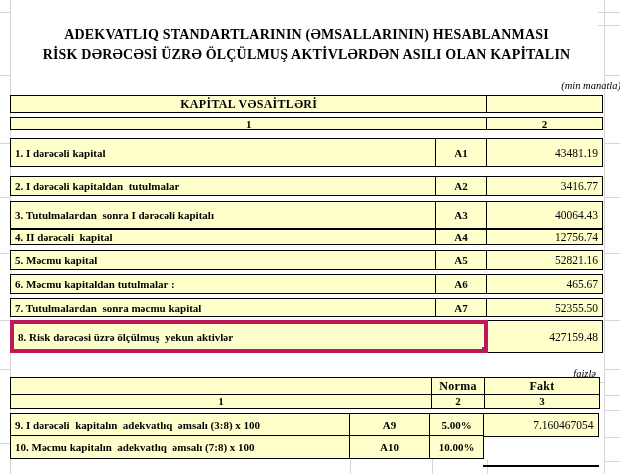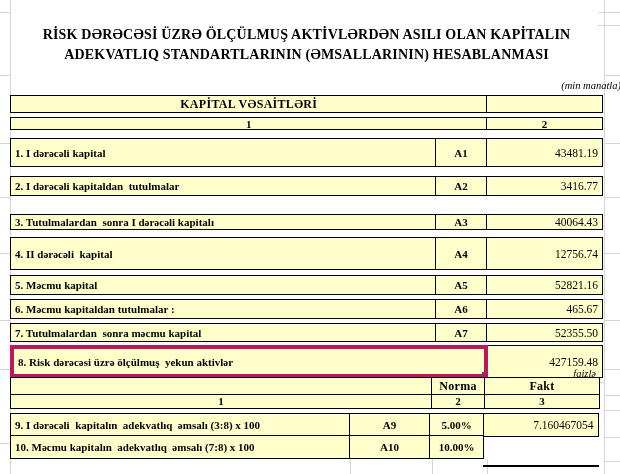--- a/index.html
+++ b/index.html
@@ -60,22 +60,22 @@
   <div class="gl h" style="top:395px;left:604px;width:16px;"></div>
   <div class="gl h" style="top:410px;left:604px;width:16px;"></div>
   <div class="gl h" style="top:437px;left:604px;width:16px;"></div>
   <div class="gl h" style="top:461px;left:604px;width:16px;"></div>
   <div class="gl h" style="top:382px;left:540px;width:64px;"></div>
   <div class="gl v" style="left:350px;top:459px;height:15px;"></div>
   <div class="gl v" style="left:432px;top:459px;height:15px;"></div>
   <div class="gl v" style="left:487px;top:459px;height:15px;"></div>
 
   <div class="title">
+    <div>ADEKVATLIQ STANDARTLARININ (ƏMSALLARININ) HESABLANMASI</div>
     <div>RİSK DƏRƏCƏSİ ÜZRƏ ÖLÇÜLMUŞ AKTİVLƏRDƏN ASILI OLAN KAPİTALIN</div>
-    <div>ADEKVATLIQ STANDARTLARININ (ƏMSALLARININ) HESABLANMASI</div>
   </div>
 
   <div class="note" style="top:80px;">(min manatla)</div>
 
   <div class="tbl" style="top:95px;">
 
     <div class="row" style="height:18px;">
       <div class="cell hdr" style="flex:1;">KAPİTAL VƏSAİTLƏRİ</div>
       <div class="cell" style="width:117px;"></div>
     </div>
@@ -90,27 +90,27 @@
       <div class="cell code" style="width:53px;">A1</div>
       <div class="cell val" style="width:117px;">43481.19</div>
     </div>
 
     <div class="row" style="height:20px;margin-top:9px;">
       <div class="cell lbl" style="flex:1;">2. I dərəcəli kapitaldan  tutulmalar</div>
       <div class="cell code" style="width:53px;">A2</div>
       <div class="cell val" style="width:117px;">3416.77</div>
     </div>
 
-    <div class="row" style="height:16px;margin-top:18px;">
+    <div class="row" style="height:28px;margin-top:5px;">
       <div class="cell lbl" style="flex:1;">3. Tutulmalardan  sonra I dərəcəli kapitalı</div>
       <div class="cell code" style="width:53px;">A3</div>
       <div class="cell val" style="width:117px;">40064.43</div>
     </div>
 
-    <div class="row" style="height:33px;margin-top:7px;">
+    <div class="row" style="height:16px;margin-top:0;">
       <div class="cell lbl" style="flex:1;">4. II dərəcəli  kapital</div>
       <div class="cell code" style="width:53px;">A4</div>
       <div class="cell val" style="width:117px;">12756.74</div>
     </div>
 
     <div class="row" style="height:20px;margin-top:5px;">
       <div class="cell lbl" style="flex:1;">5. Məcmu kapital</div>
       <div class="cell code" style="width:53px;">A5</div>
       <div class="cell val" style="width:117px;">52821.16</div>
     </div>

